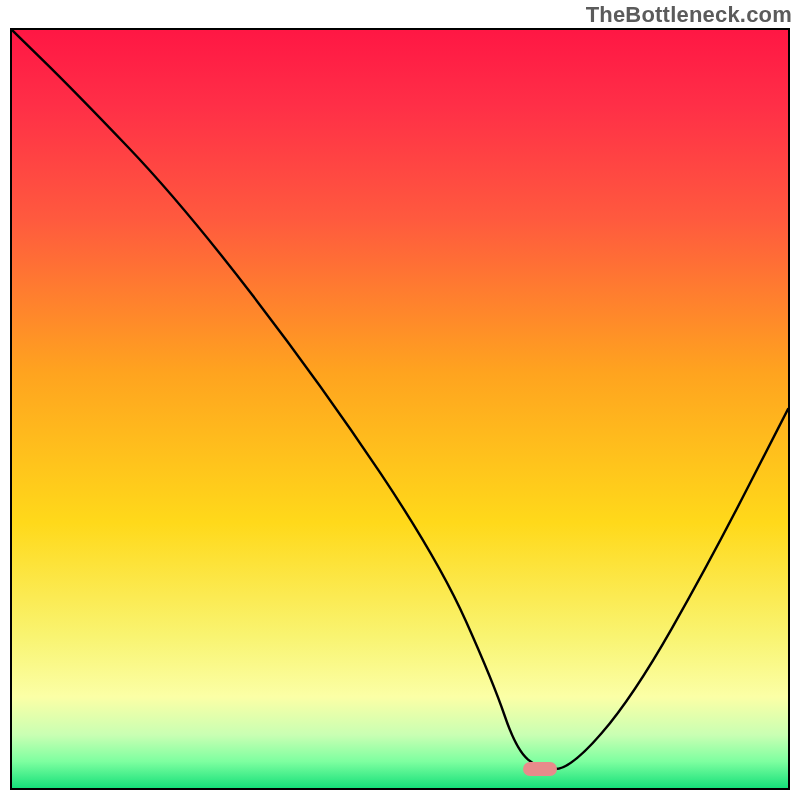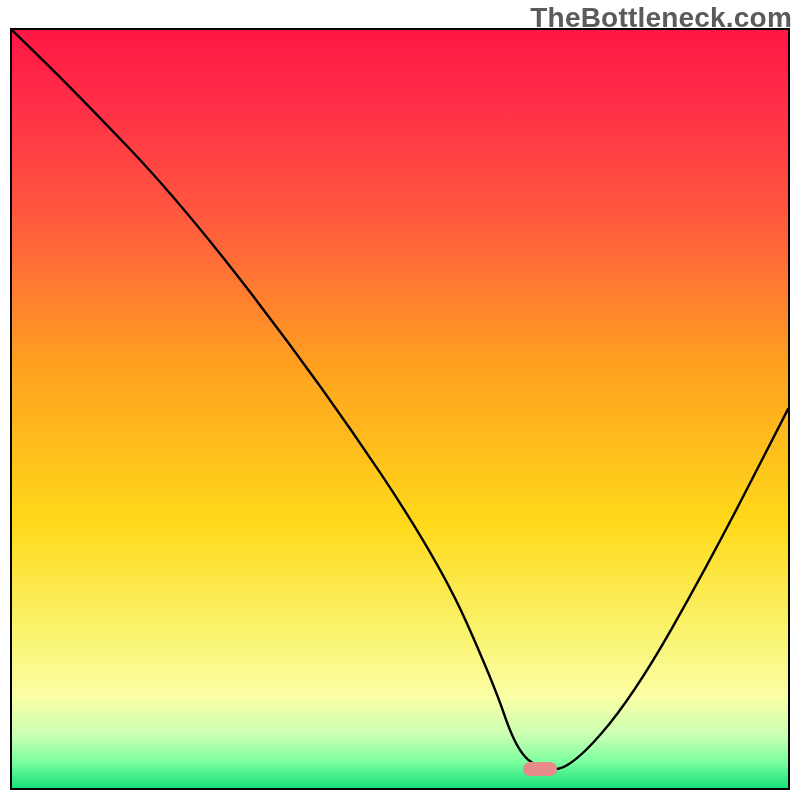--- a/index.html
+++ b/index.html
@@ -12,21 +12,21 @@
   }
   .root {
     position: relative;
     width: 800px;
     height: 800px;
   }
   .watermark {
     position: absolute;
     top: 2px;
     right: 8px;
-    font-size: 28px;
+    font-size: 22px;
     font-weight: 600;
     color: #5b5b5b;
     letter-spacing: 0.2px;
   }
   .plot {
     position: absolute;
     left: 10px;
     top: 28px;
     width: 780px;
     height: 762px;

